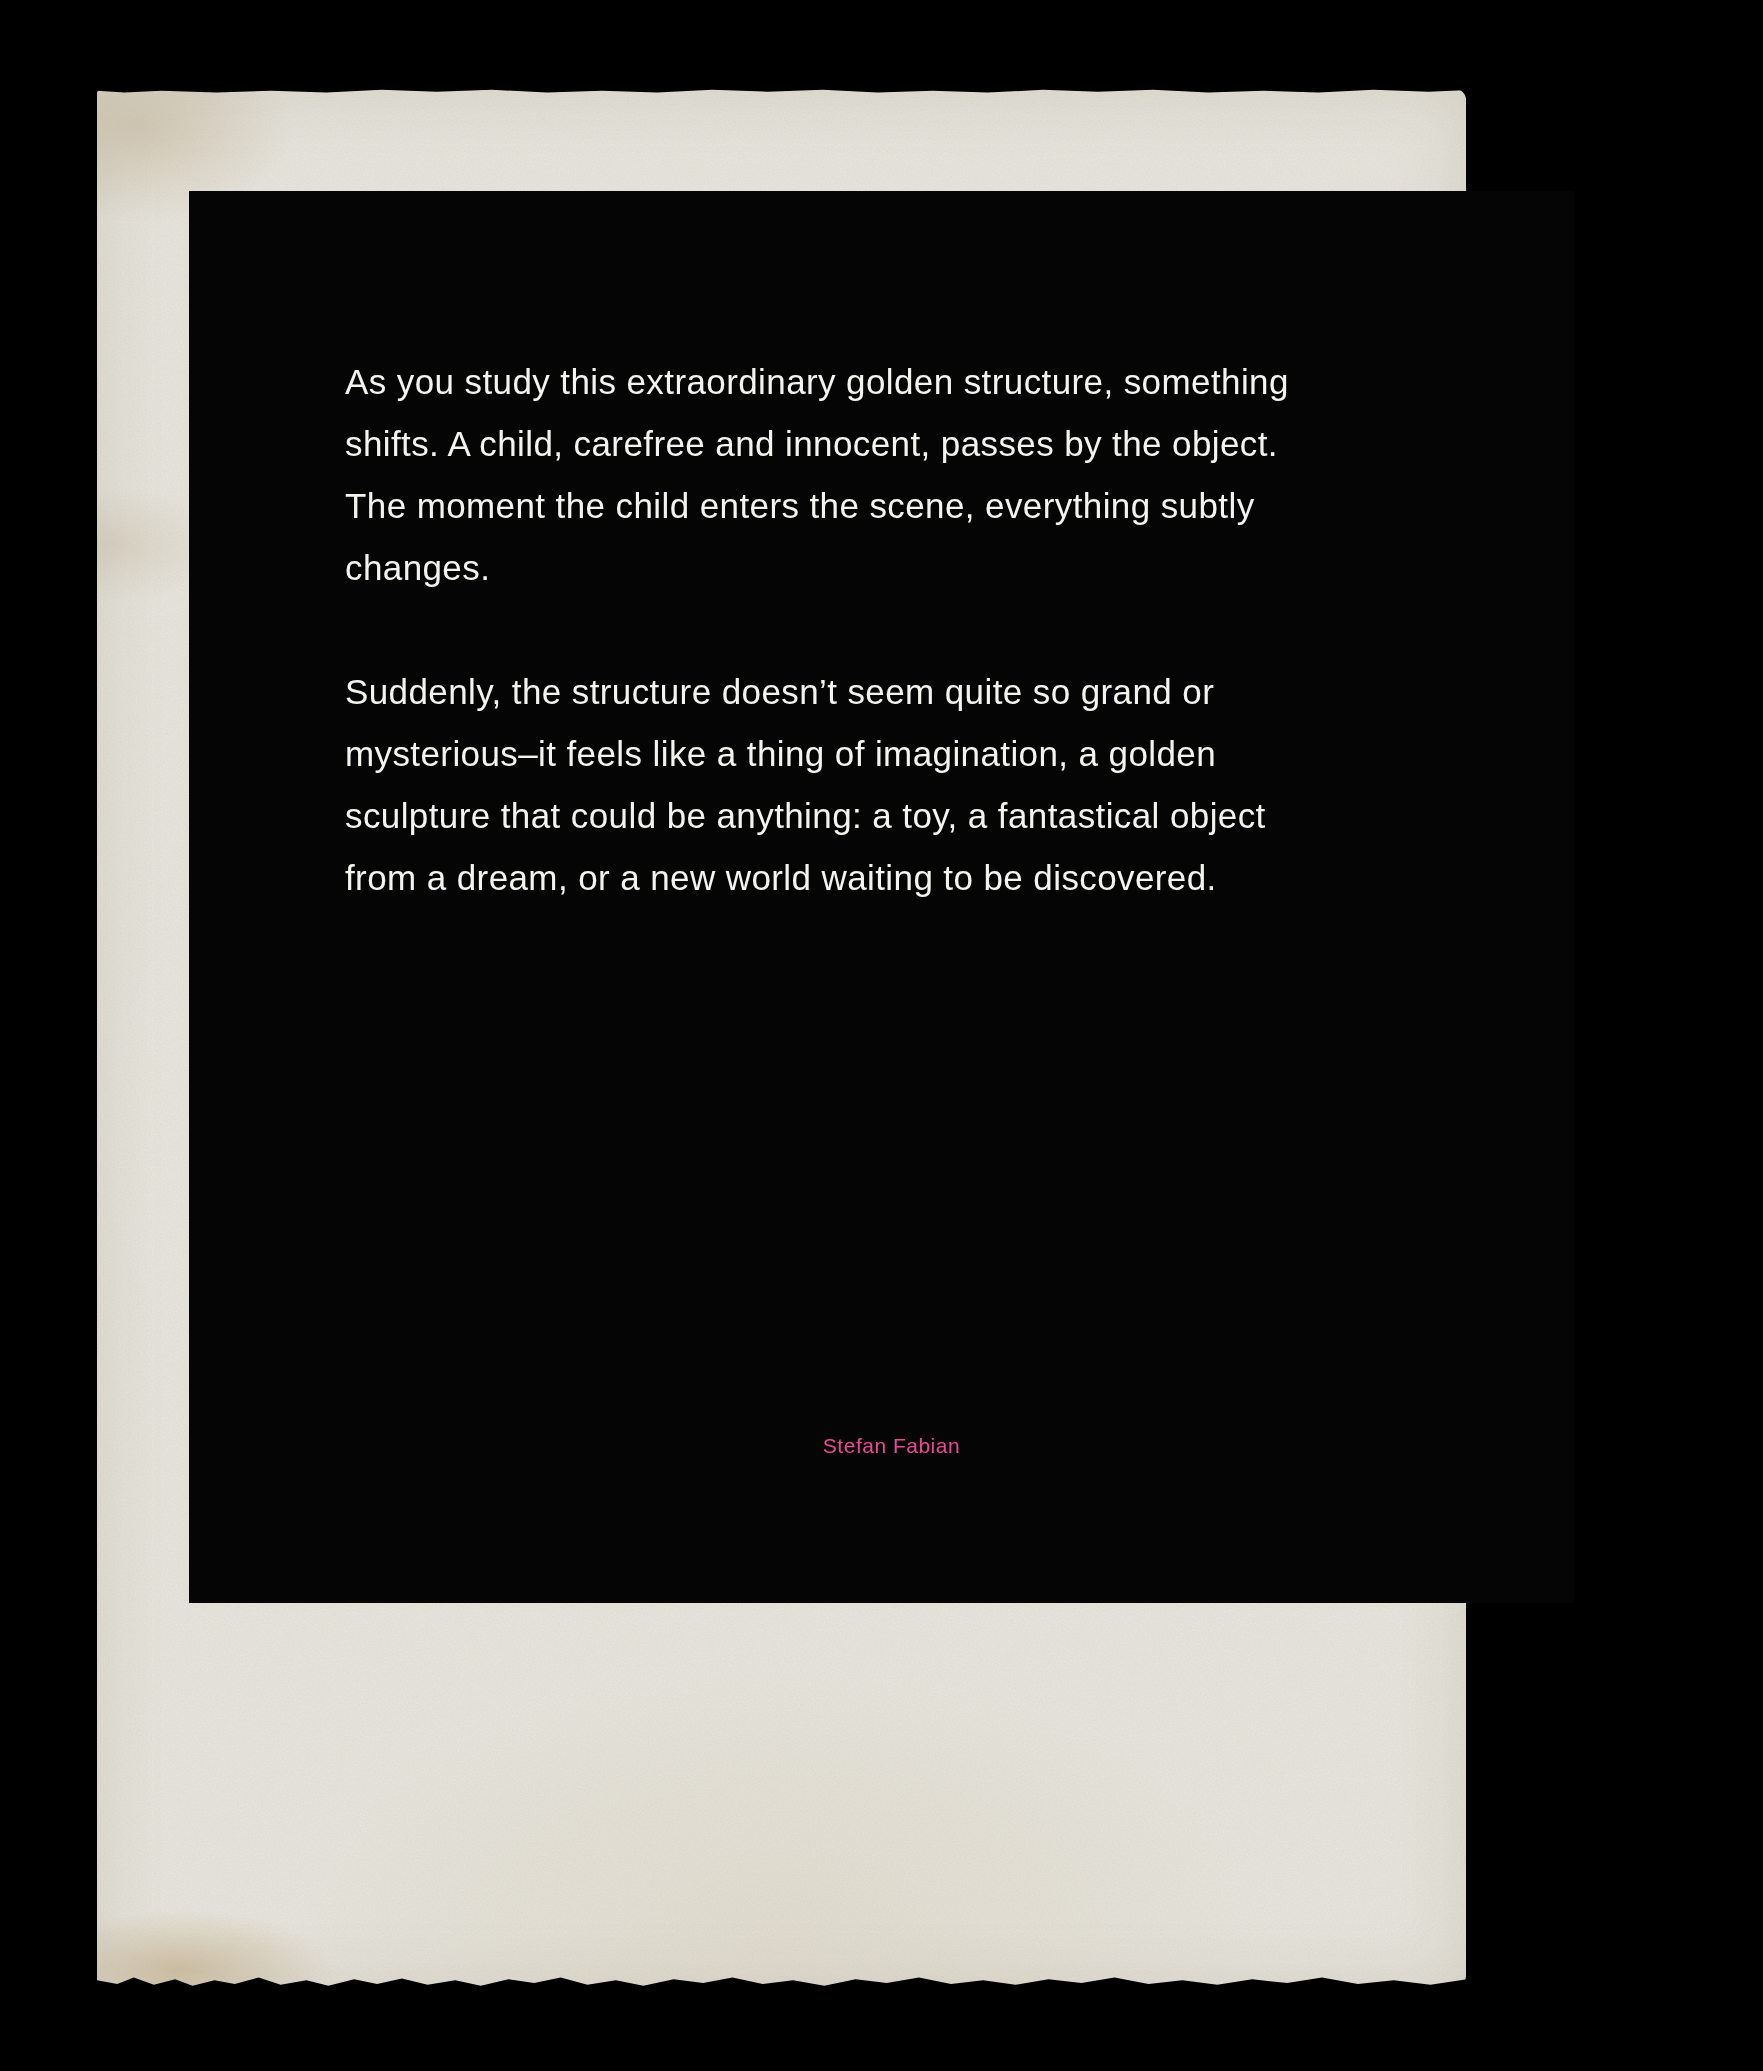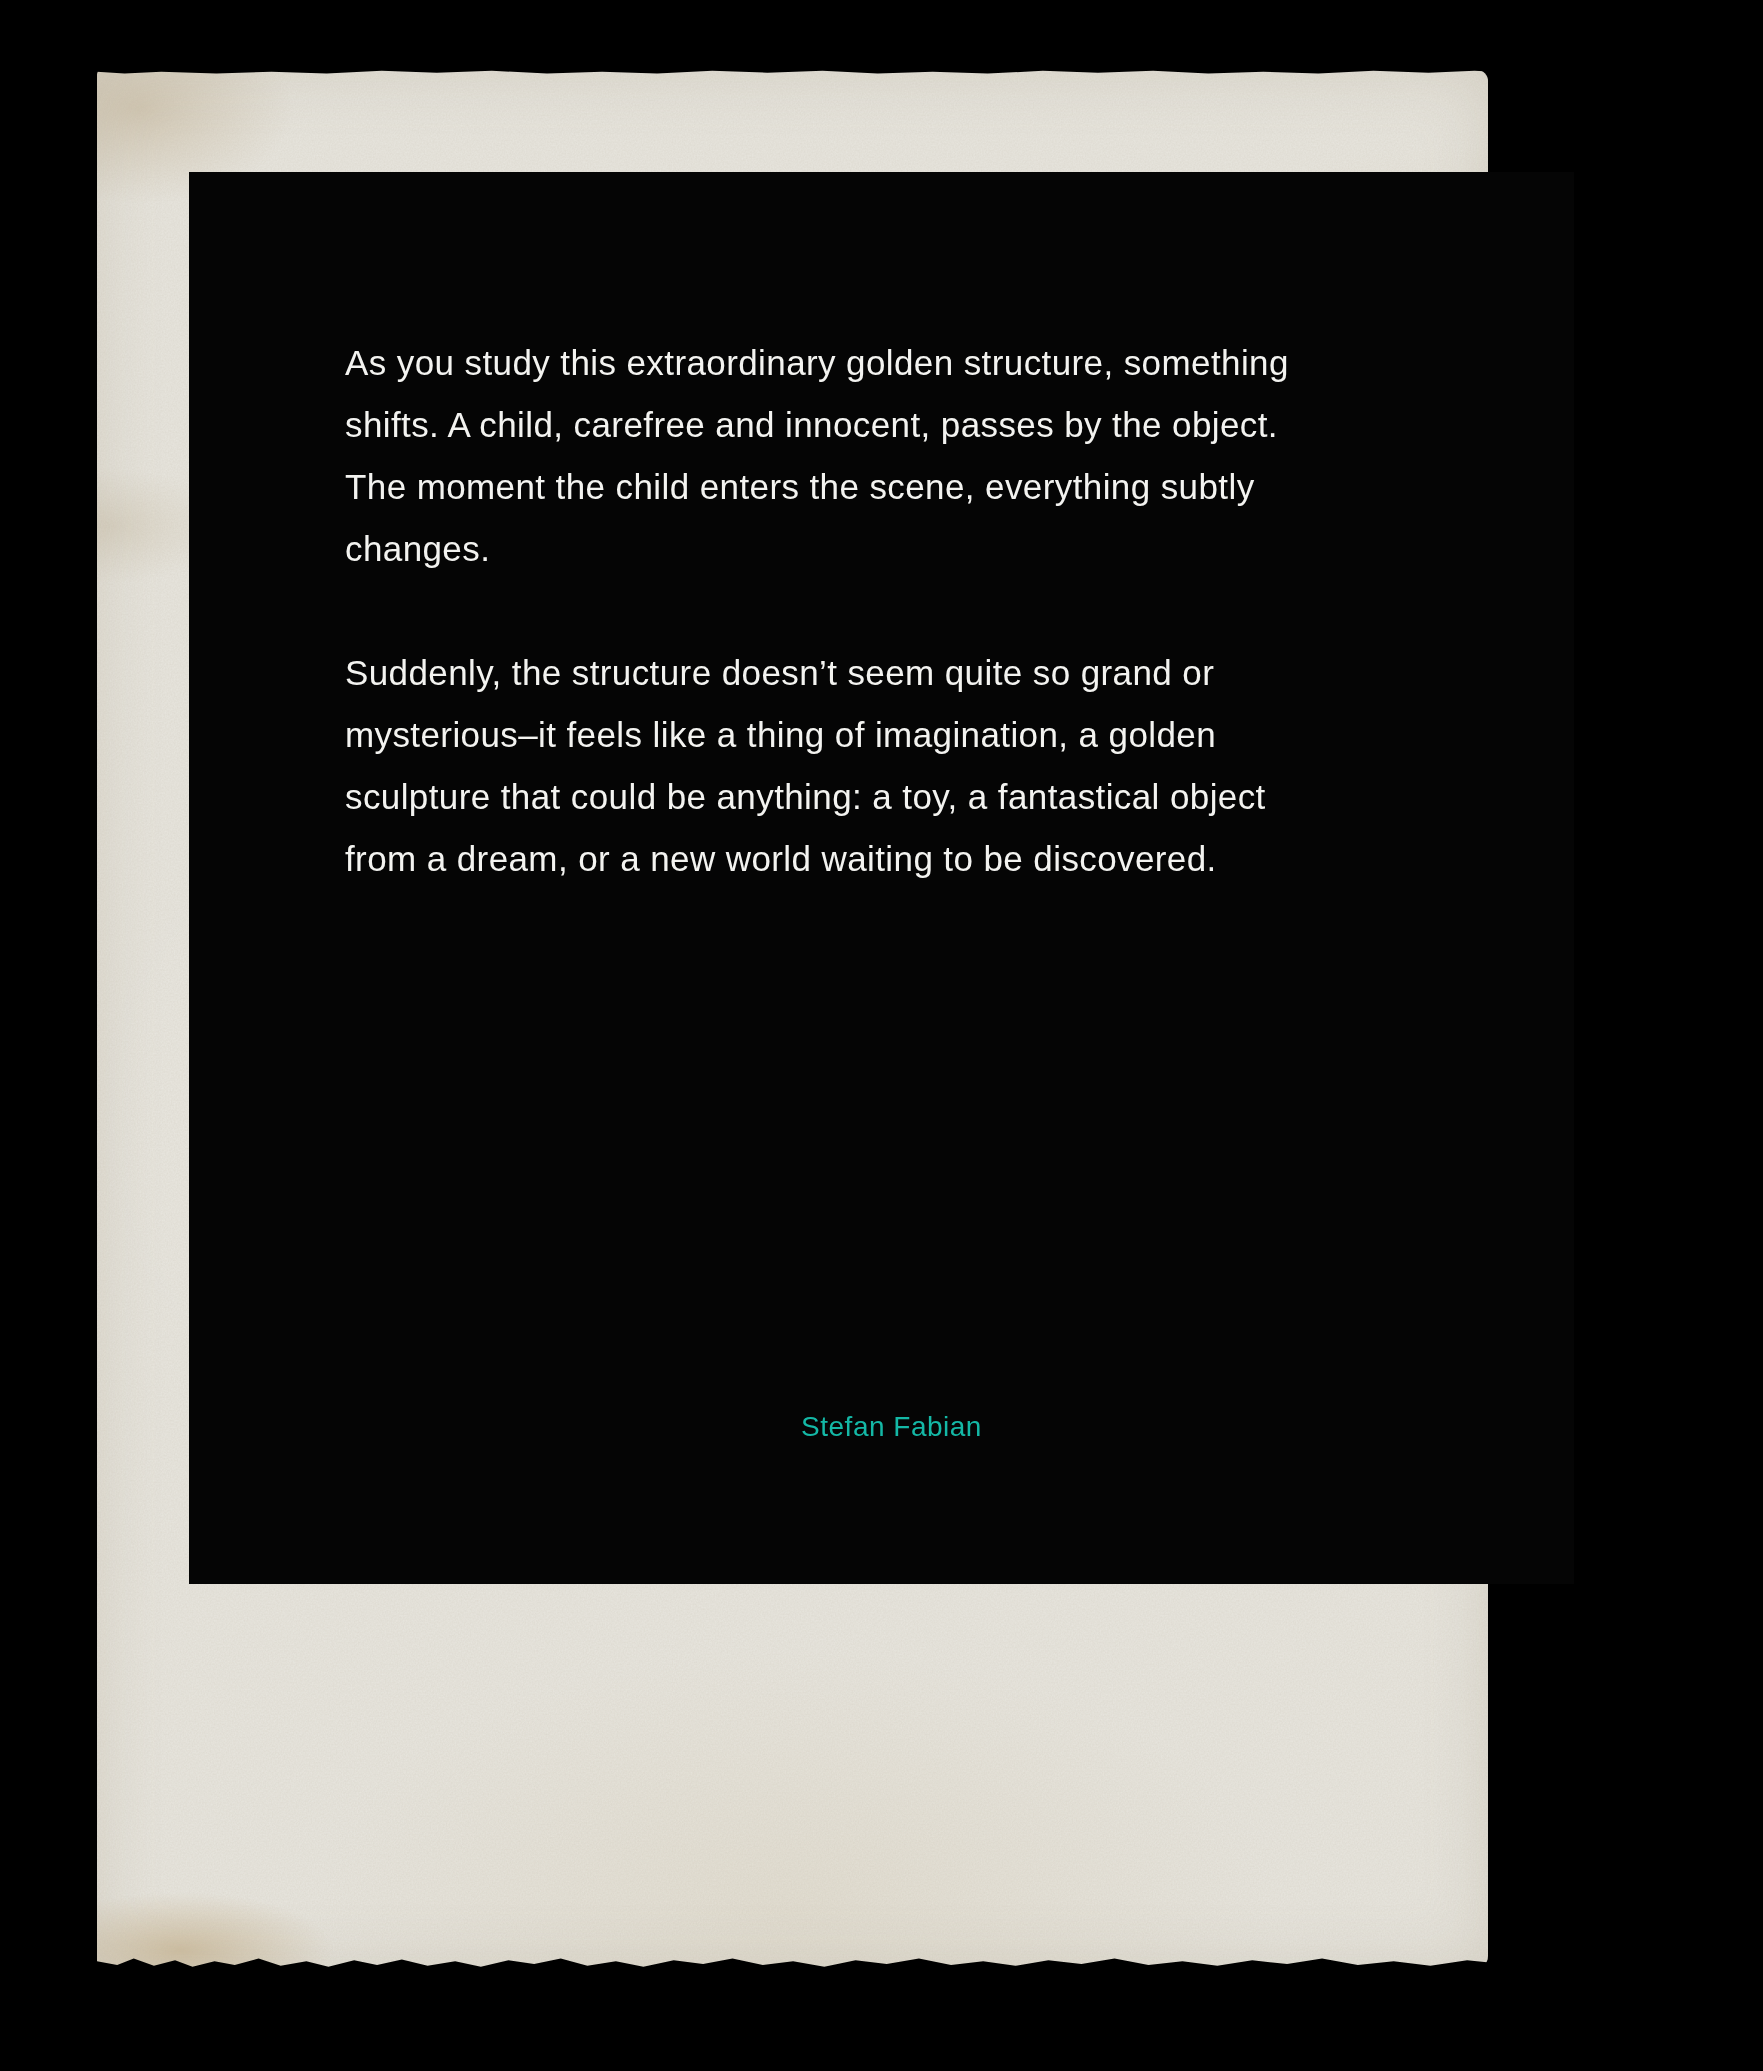--- a/index.html
+++ b/index.html
@@ -14,34 +14,33 @@
   .page {
     position: relative;
     width: 1763px;
     height: 2072px;
     background: #000000;
   }
   
   .polaroid {
     position: absolute;
     left: 97px;
-    top: 70px;
+    top: 89px;
     width: 1369px;
     height: 1899px;
     background-color: #e8e6df;
     background-image:
       radial-gradient(ellipse 239px 147px at 3% 2%,  rgba(176,153,112,0.38), rgba(176,153,112,0) 65%),
       radial-gradient(ellipse 165px 83px  at 1% 24%, rgba(170,150,110,0.22), rgba(170,150,110,0) 70%),
       radial-gradient(ellipse 386px 220px at 97% 12%, rgba(190,172,132,0.14), rgba(190,172,132,0) 70%),
       radial-gradient(ellipse 643px 349px at 50% 97%, rgba(196,180,142,0.16), rgba(196,180,142,0) 75%),
       radial-gradient(ellipse 220px 83px  at 6% 99%, rgba(165,125,55,0.35), rgba(165,125,55,0) 70%),
       radial-gradient(ellipse 1010px 643px at 52% 55%, rgba(255,255,255,0.30), rgba(255,255,255,0) 75%);
     border-radius: 4.6px 11px 13px 5.5px;
     box-shadow: inset 0 0 64px rgba(150,138,110,0.22);
-    padding-left: 22px;
   }
   .grain {
     position: absolute;
     left: 0; top: 0;
     width: 100%; height: 100%;
     border-radius: inherit;
     pointer-events: none;
   }
   .deckle {
     position: absolute;
@@ -77,22 +76,22 @@
     margin: 0 0 62px 0;
     white-space: pre;
   }
   .caption p:last-of-type { margin-bottom: 0; }
   .attribution {
     position: absolute;
     left: 20px;
     right: 0;
     top: 1241px;
     text-align: center;
-    color: #14b8a6;
-    font-size: 28px;
+    color: #ec4899;
+    font-size: 21px;
     line-height: 27.5px;
     letter-spacing: 0.5px;
     white-space: pre;
   }
 </style>
 </head>
 <body>
 
 <div class="page">
 

